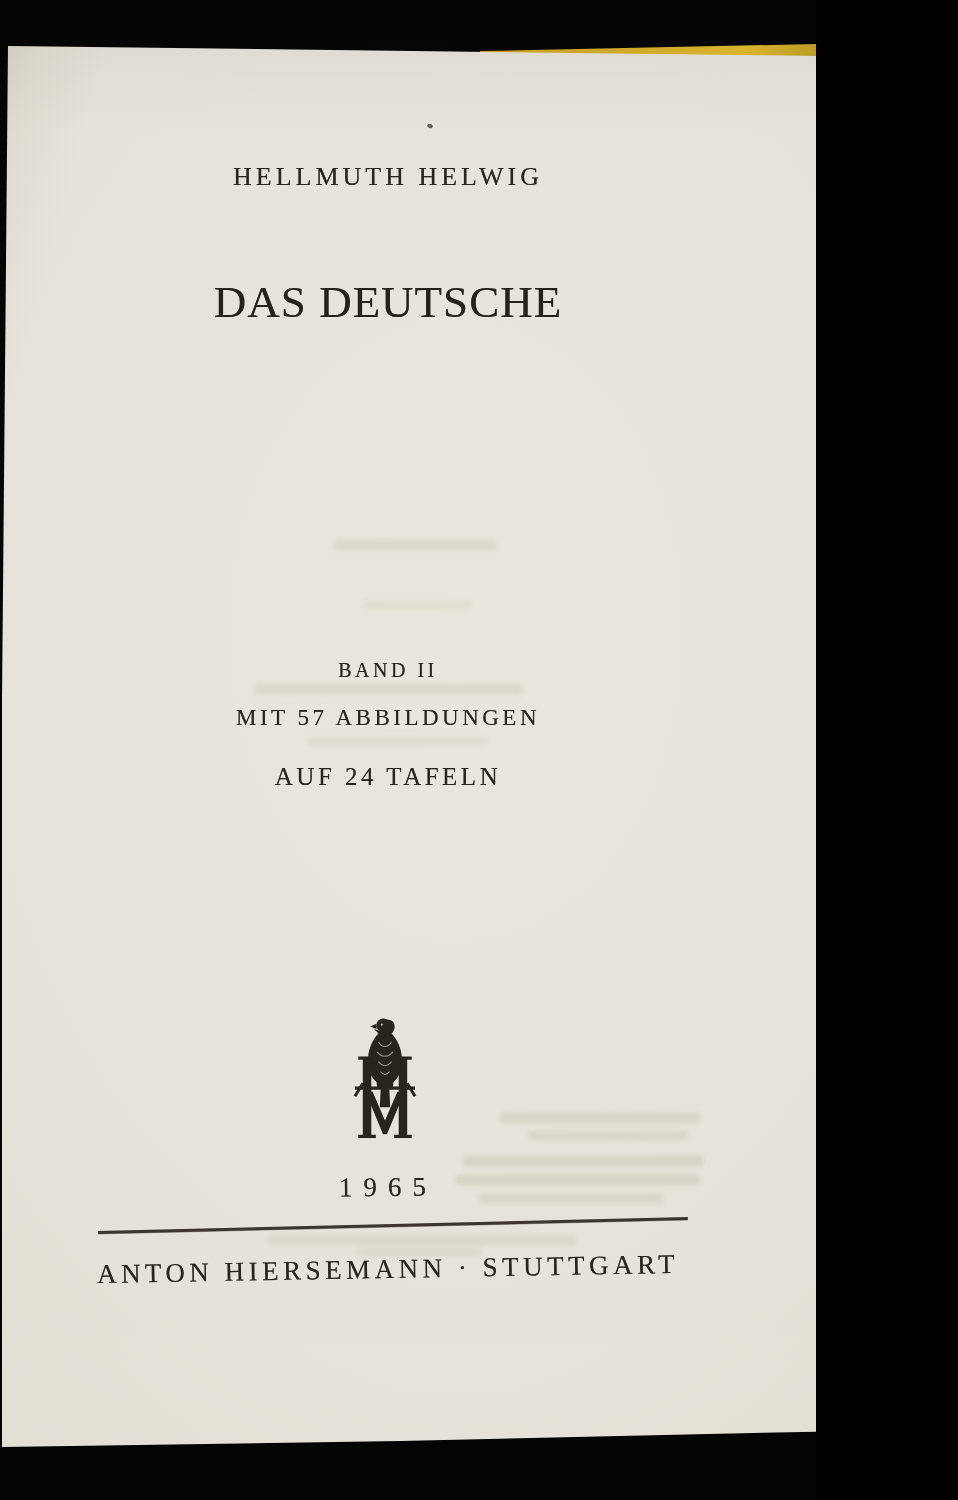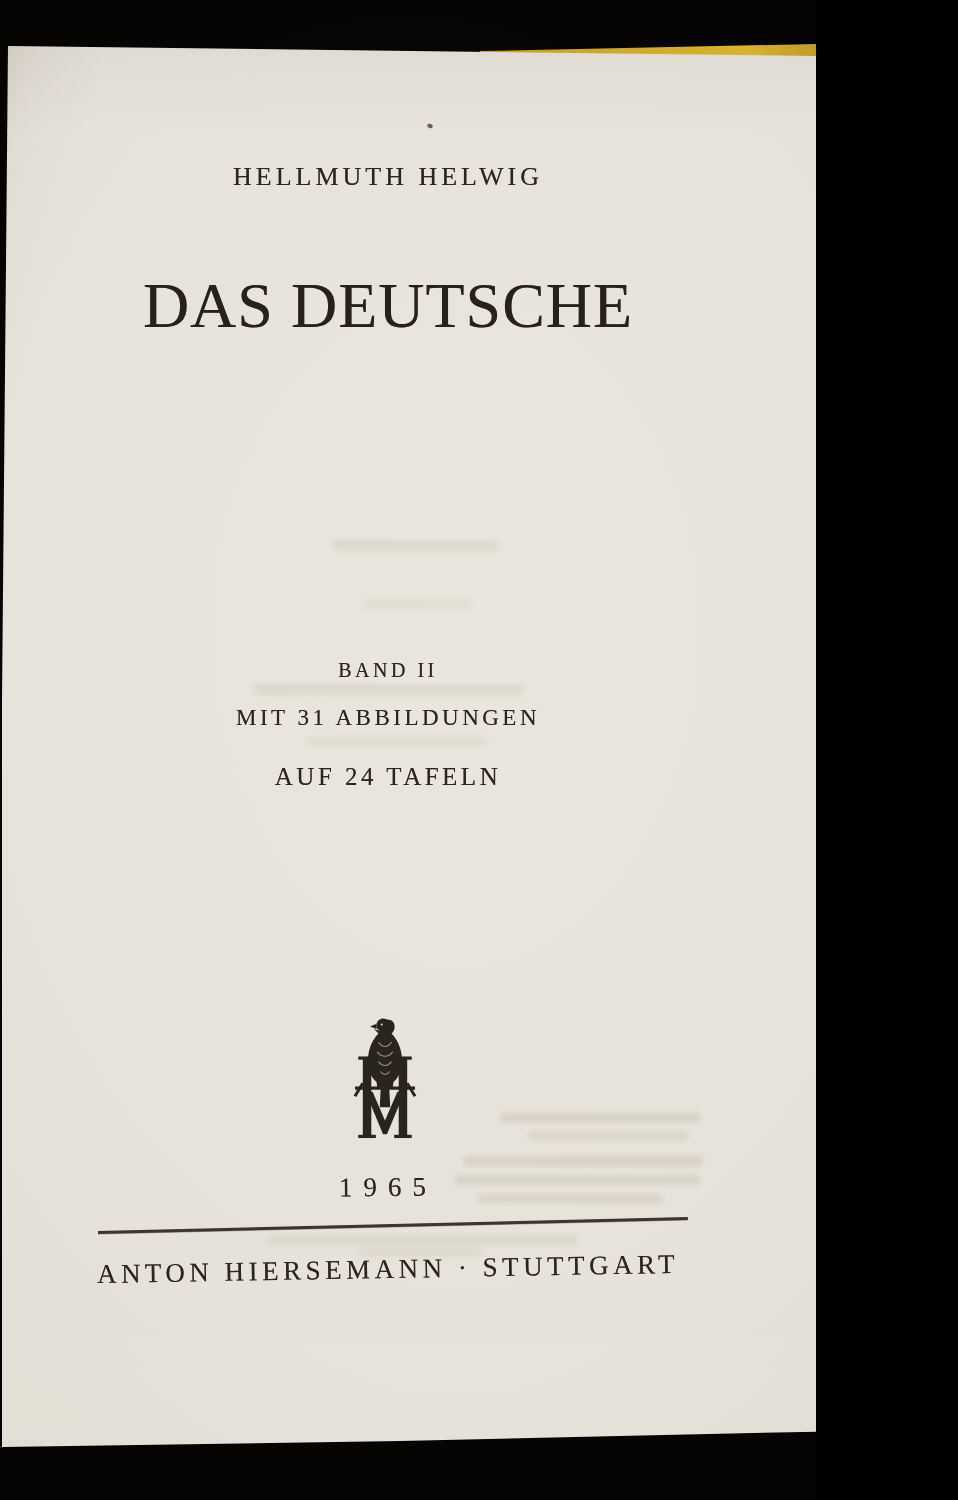--- a/index.html
+++ b/index.html
@@ -22,21 +22,21 @@
       linear-gradient(105deg, rgba(70,58,40,.12) 0%, rgba(70,58,40,.03) 4%, rgba(0,0,0,0) 10%),
       linear-gradient(180deg, rgba(60,50,40,.06) 0%, rgba(0,0,0,0) 9%, rgba(0,0,0,0) 84%, rgba(255,255,255,.05) 100%),
       radial-gradient(120% 90% at 56% 42%, #eae6dd 0%, #e6e2d9 55%, #dcd7cc 100%);
   }
   .line{
     position:absolute;left:36px;width:704px;text-align:center;
     color:#2b251f;line-height:1;white-space:nowrap;
     text-shadow:0 0 .5px rgba(43,37,31,.55);
   }
   .author    {top:164px;font-size:26px;letter-spacing:4px;}
-  .title1    {top:274px;font-size:64px;letter-spacing:1px;color:#27211b;}
+  .title1    {top:280px;font-size:45px;letter-spacing:1px;color:#27211b;}
   .title2    {top:348px;font-size:47px;letter-spacing:1px;color:#27211b;}
   .subtitle  {top:454px;font-size:24px;letter-spacing:3.5px;}
   .volume    {top:660px;font-size:20px;letter-spacing:3.5px;}
   .illus     {top:706px;font-size:23px;letter-spacing:3.5px;}
   .plates    {top:764px;font-size:25px;letter-spacing:3.5px;}
   .year      {top:1174px;font-size:27px;letter-spacing:11px;transform:rotate(-.5deg);}
   .publisher {top:1256px;font-size:27px;letter-spacing:4.5px;transform:rotate(-1deg);}
   .rule{
     position:absolute;left:98px;top:1231px;width:590px;height:2.5px;
     background:#3b352e;transform:rotate(-1.36deg);transform-origin:left center;
@@ -83,21 +83,21 @@
     <div class="ghost g6"></div>
     <div class="ghost g7"></div>
     <div class="ghost g8"></div>
     <div class="ghost g9"></div>
     <div class="ghost g10"></div>
     <div class="ghost g11"></div>
 
     <div class="line author">HELLMUTH HELWIG</div>
     <div class="line title1">DAS DEUTSCHE</div>
     <div class="line volume">BAND II</div>
-    <div class="line illus">MIT 31 ABBILDUNGEN</div>
+    <div class="line illus">MIT 57 ABBILDUNGEN</div>
     <div class="line plates">AUF 24 TAFELN</div>
 
     <svg class="emblem" viewBox="0 0 100 190" aria-hidden="true">
       <g fill="#2a241e">
 
         <rect x="16" y="64" width="13" height="120"></rect>
         <rect x="71" y="64" width="13" height="120"></rect>
         <rect x="9" y="62" width="27" height="5"></rect>
         <rect x="64" y="62" width="27" height="5"></rect>
         <rect x="9" y="182" width="27" height="5"></rect>

